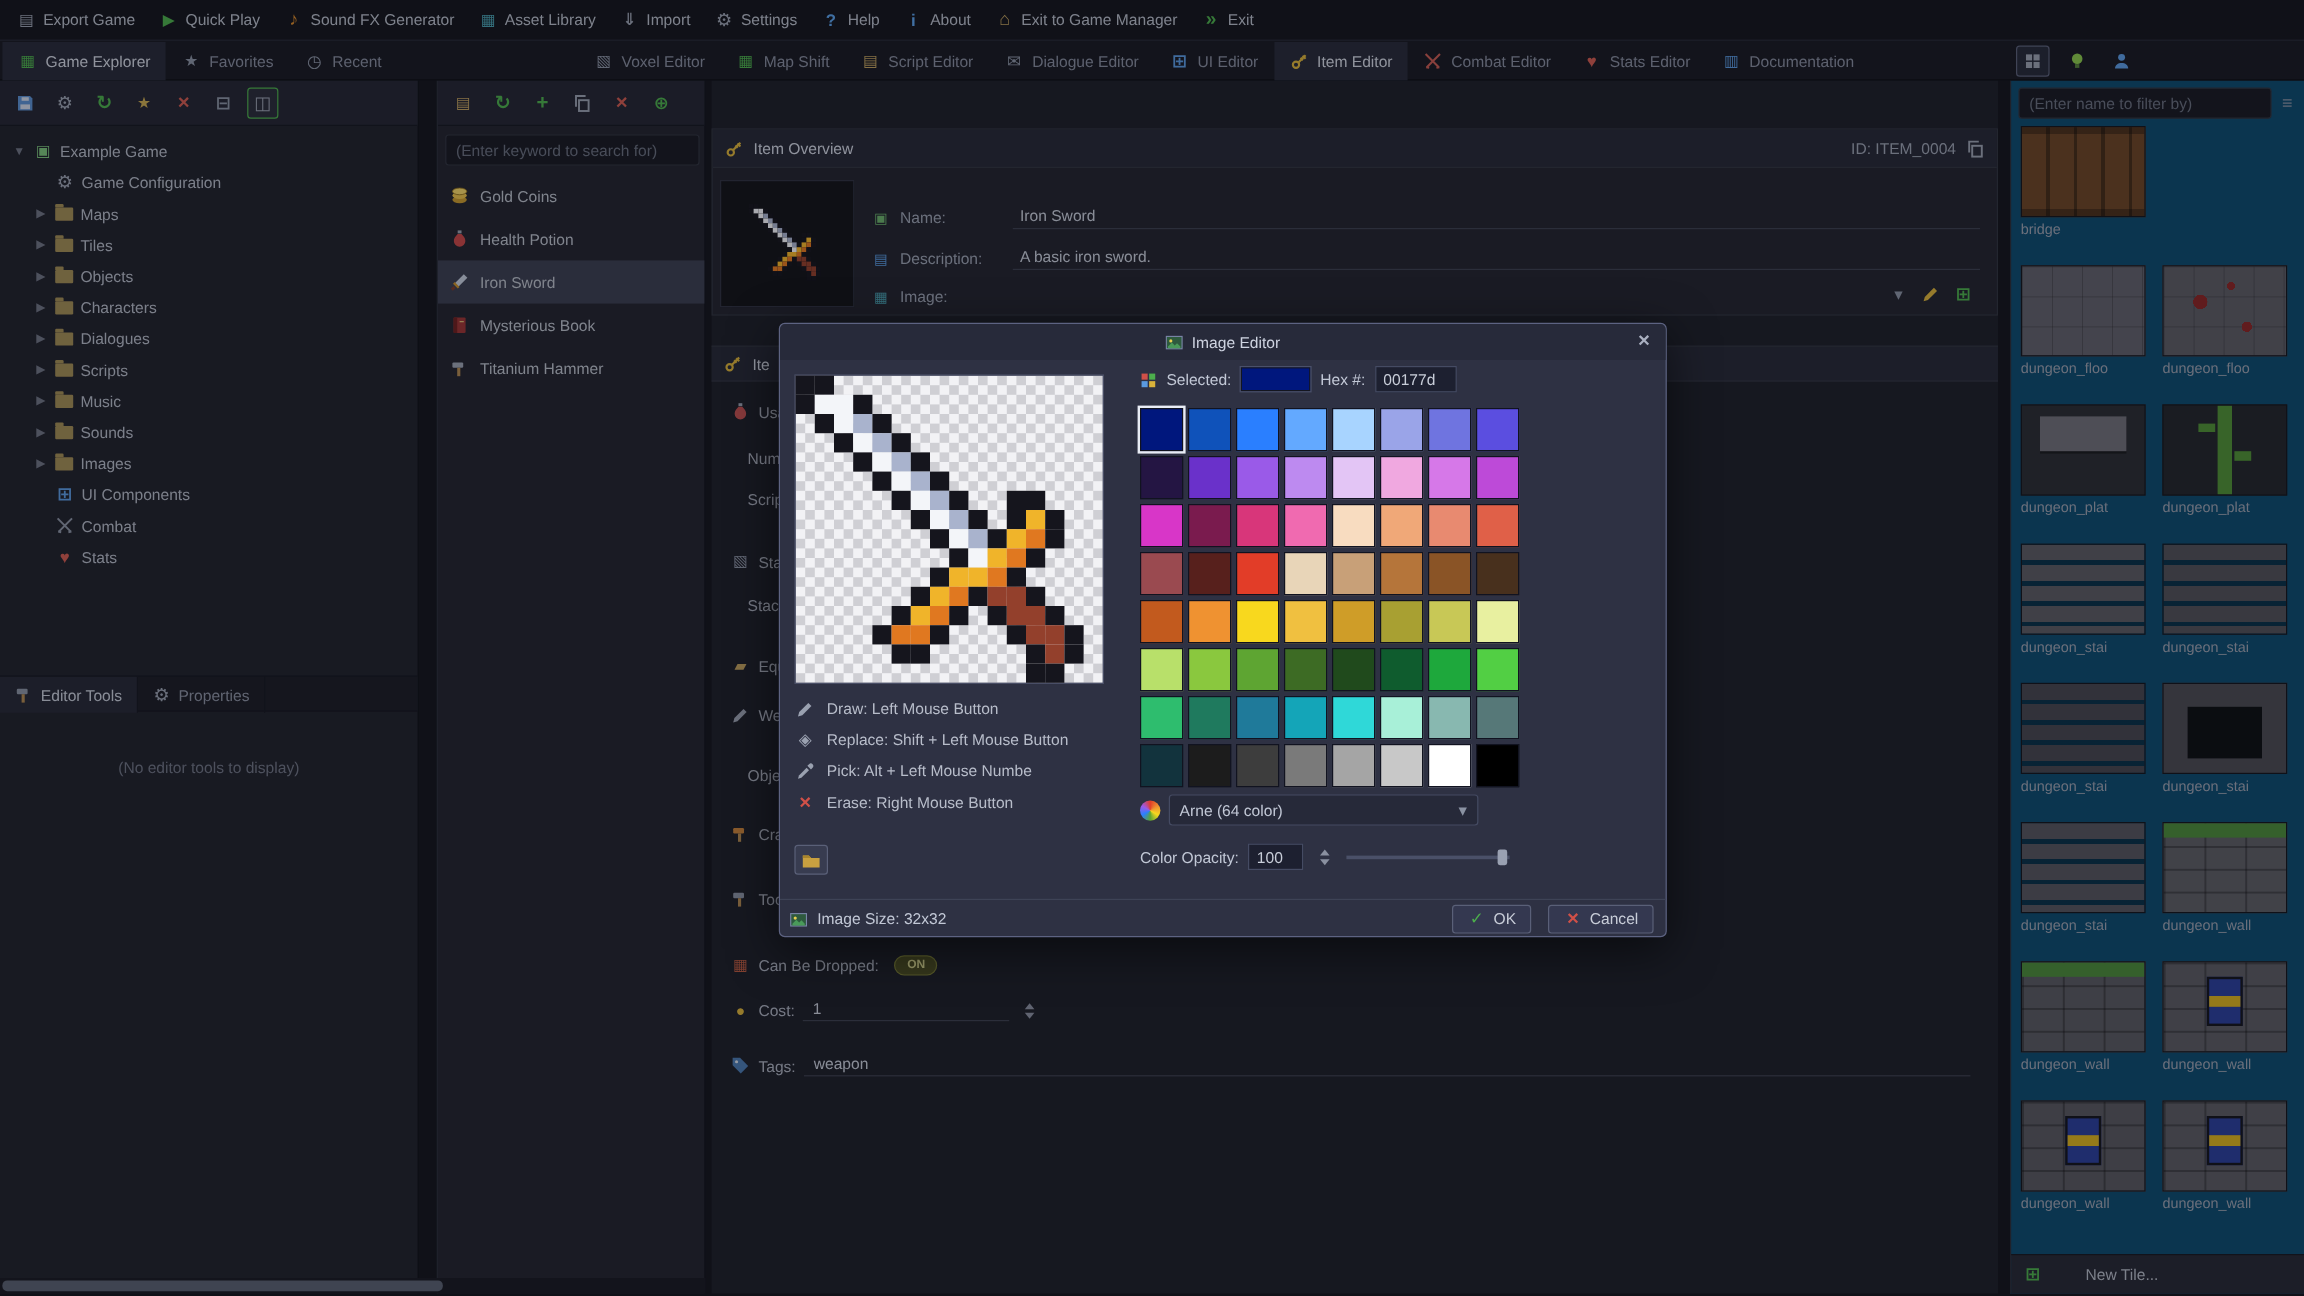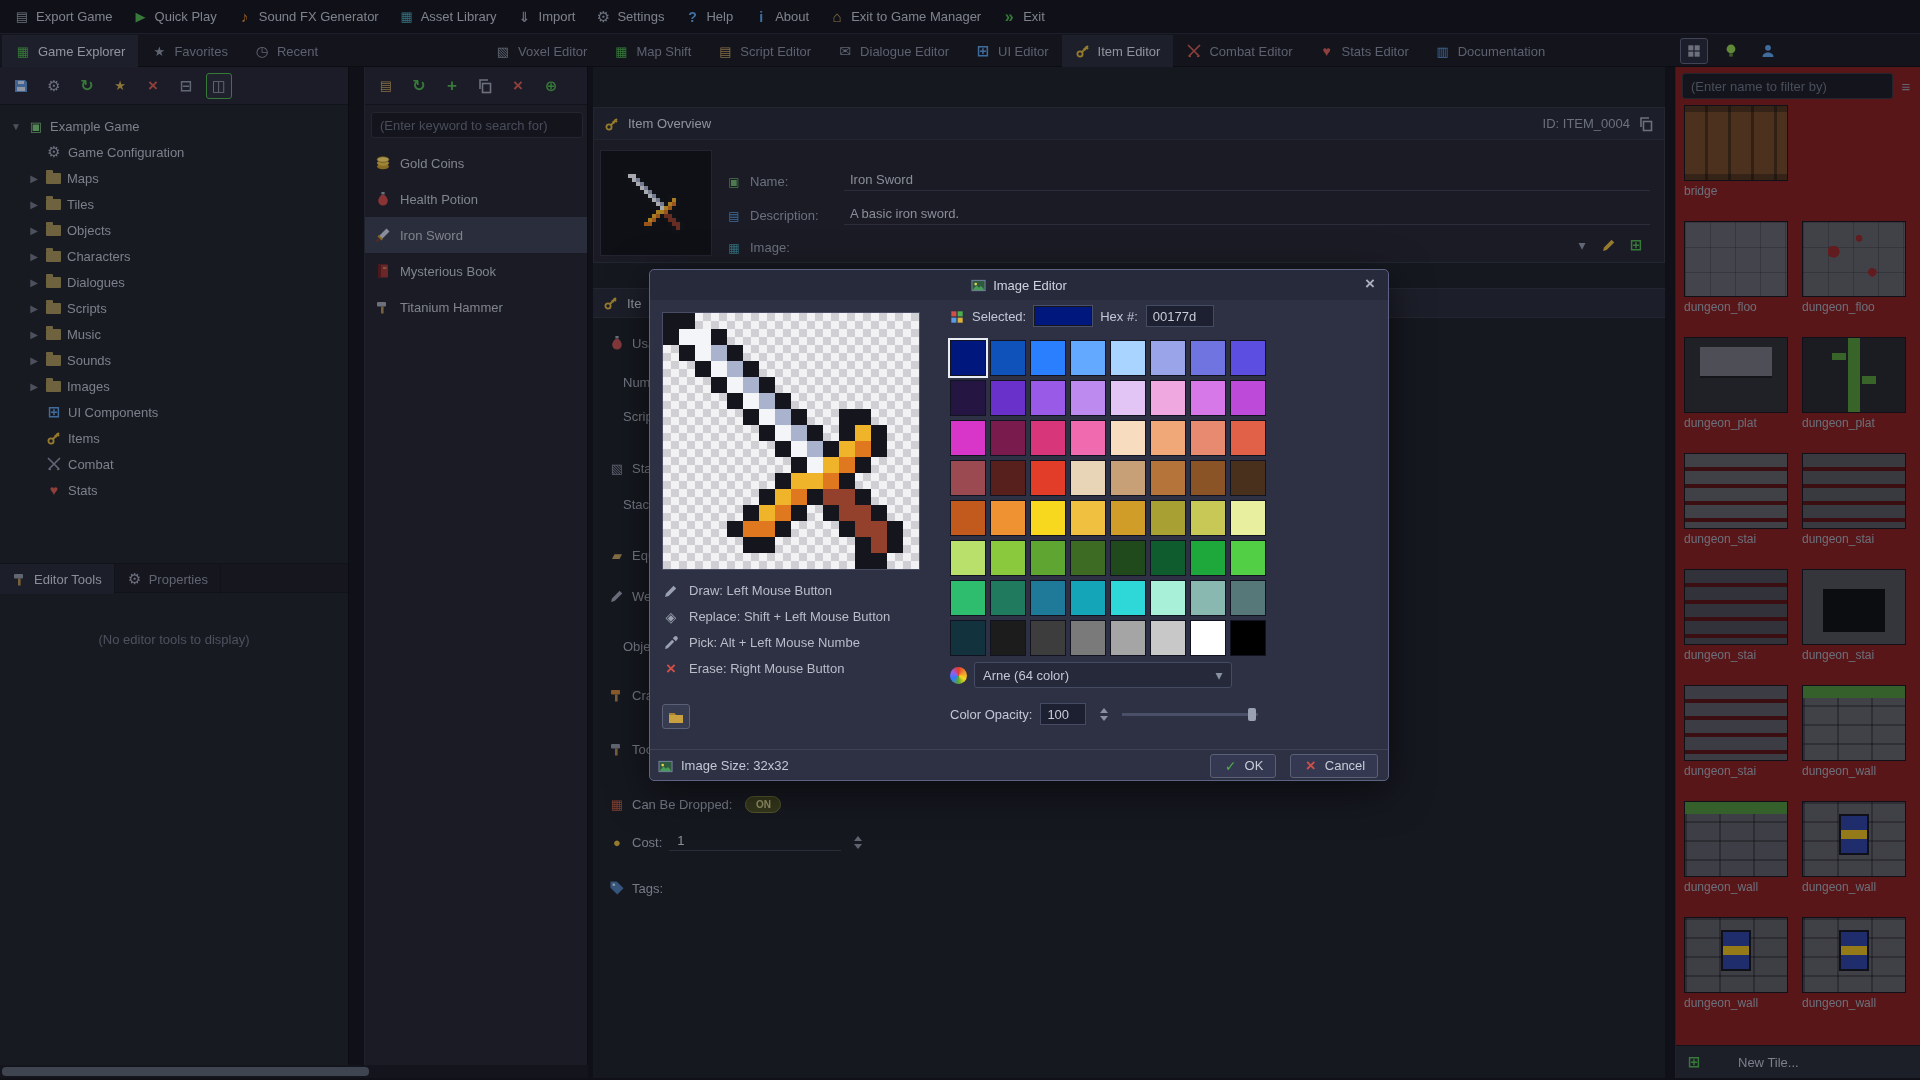--- a/index.html
+++ b/index.html
@@ -63,21 +63,21 @@
   .pill{margin-left:6px;width:36px;height:17px;background:#4a4d22;border:1px solid #7a7e36;border-radius:9px;color:#d8d890;font-size:10px;font-weight:700;display:inline-flex;align-items:center;justify-content:center}
   .uline{display:inline-flex;align-items:flex-end;border-bottom:1px solid #3c404e;padding:0 0 2px 8px;color:#c6ccd8}
   .u-cost{width:172px}
   .u-tags{width:972px}
   .stepper{display:inline-flex;flex-direction:column;gap:3px;margin-left:6px}
   .stepper i{display:block;width:0;height:0;border-left:4px solid transparent;border-right:4px solid transparent}
   .stepper .up{border-bottom:5px solid #8a90a0}
   .stepper .dn{border-top:5px solid #8a90a0}
 
   
-  #tilepanel{position:absolute;left:1675px;top:67px;width:245px;height:1011px;background:#7f1d1d;border-left:1px solid #2a2d39}
+  #tilepanel{position:absolute;left:1675px;top:67px;width:245px;height:1011px;background:#0c4a6e;border-left:1px solid #2a2d39}
   #tile-filter-wrap{display:flex;align-items:center;gap:5px;padding:6px}
   #tile-filter{flex:1;height:26px;background:#181a23;border:1px solid #30343f;border-radius:3px;color:#c6ccd8;padding:0 8px;font:inherit}
   #tiles{position:relative;height:930px}
   .tile-cell{position:absolute;width:108px}
   .thumb{width:104px;height:76px;border:1px solid #14161d;position:relative;overflow:hidden}
   .tlabel{margin-top:3px;color:#9aa0ae;font-size:12px;white-space:nowrap;overflow:hidden}
   #newtile{position:absolute;left:0;top:978px;width:245px;height:33px;background:#262834;display:flex;align-items:center;gap:36px;padding:0 10px;border-top:1px solid #161821;color:#b2b8c4}
 
   
   #hscroll{position:absolute;left:0;top:1065px;width:588px;height:13px;background:#181a22;z-index:6}
@@ -328,28 +328,20 @@
         <span>Images</span>
       </div>
       <div class="trow" style="padding-left: 28px;">
         <span class="arrow"></span>
         <span class="gi" style="color:#5a9ae0;font-size:15px;">⊞</span>
         <span>UI Components</span>
       </div>
       <div class="trow" style="padding-left: 28px;">
         <span class="arrow"></span>
         <svg width="16" height="16" viewBox="0 0 16 16">
-          <circle cx="5" cy="11" r="2.6" fill="none" stroke="#d9b23a" stroke-width="1.8"></circle>
-          <path d="M7 9l6-6M10.5 3.5L13 6M8.8 5.2l2 2" stroke="#d9b23a" stroke-width="1.8" fill="none"></path>
-        </svg>
-        <span>Items</span>
-      </div>
-      <div class="trow" style="padding-left: 28px;">
-        <span class="arrow"></span>
-        <svg width="16" height="16" viewBox="0 0 16 16">
           <path d="M2 2l11 11M14 2L3 13" stroke="#8a92a2" stroke-width="1.7" fill="none"></path>
           <path d="M11 13.5l2.5-.5M5 13.5L2.5 13" stroke="#8a92a2" stroke-width="1.7" fill="none"></path>
         </svg>
         <span>Combat</span>
       </div>
       <div class="trow" style="padding-left: 28px;">
         <span class="arrow"></span>
         <span class="gi" style="color:#cf5b50;font-size:14px;">♥</span>
         <span>Stats</span>
       </div>
@@ -800,20 +792,21 @@
         <i class="up"></i>
         <i class="dn"></i>
       </span>
     </div>
     <div class="prow" style="top: 809px; left: 16px;">
       <svg width="16" height="16" viewBox="0 0 16 16">
         <path d="M1.5 1.5h6.2l6.8 6.8-6.2 6.2-6.8-6.8z" fill="#4a7ab0"></path>
         <circle cx="4.8" cy="4.8" r="1.3" fill="#d8dee8"></circle>
       </svg>
       <span class="plabel">Tags:</span>
+      <span class="uline u-tags">weapon</span>
     </div>
   </div>
 
 <div id="tilepanel">
   <div id="tile-filter-wrap">
     <input id="tile-filter" placeholder="(Enter name to filter by)" style="">
     <span><span class="gi" style="color:#8a92a2;font-size:15px;">≡</span></span>
   </div>
   <div id="tiles">
       <div class="tile-cell" style="left: 8px; top: 0px;">

